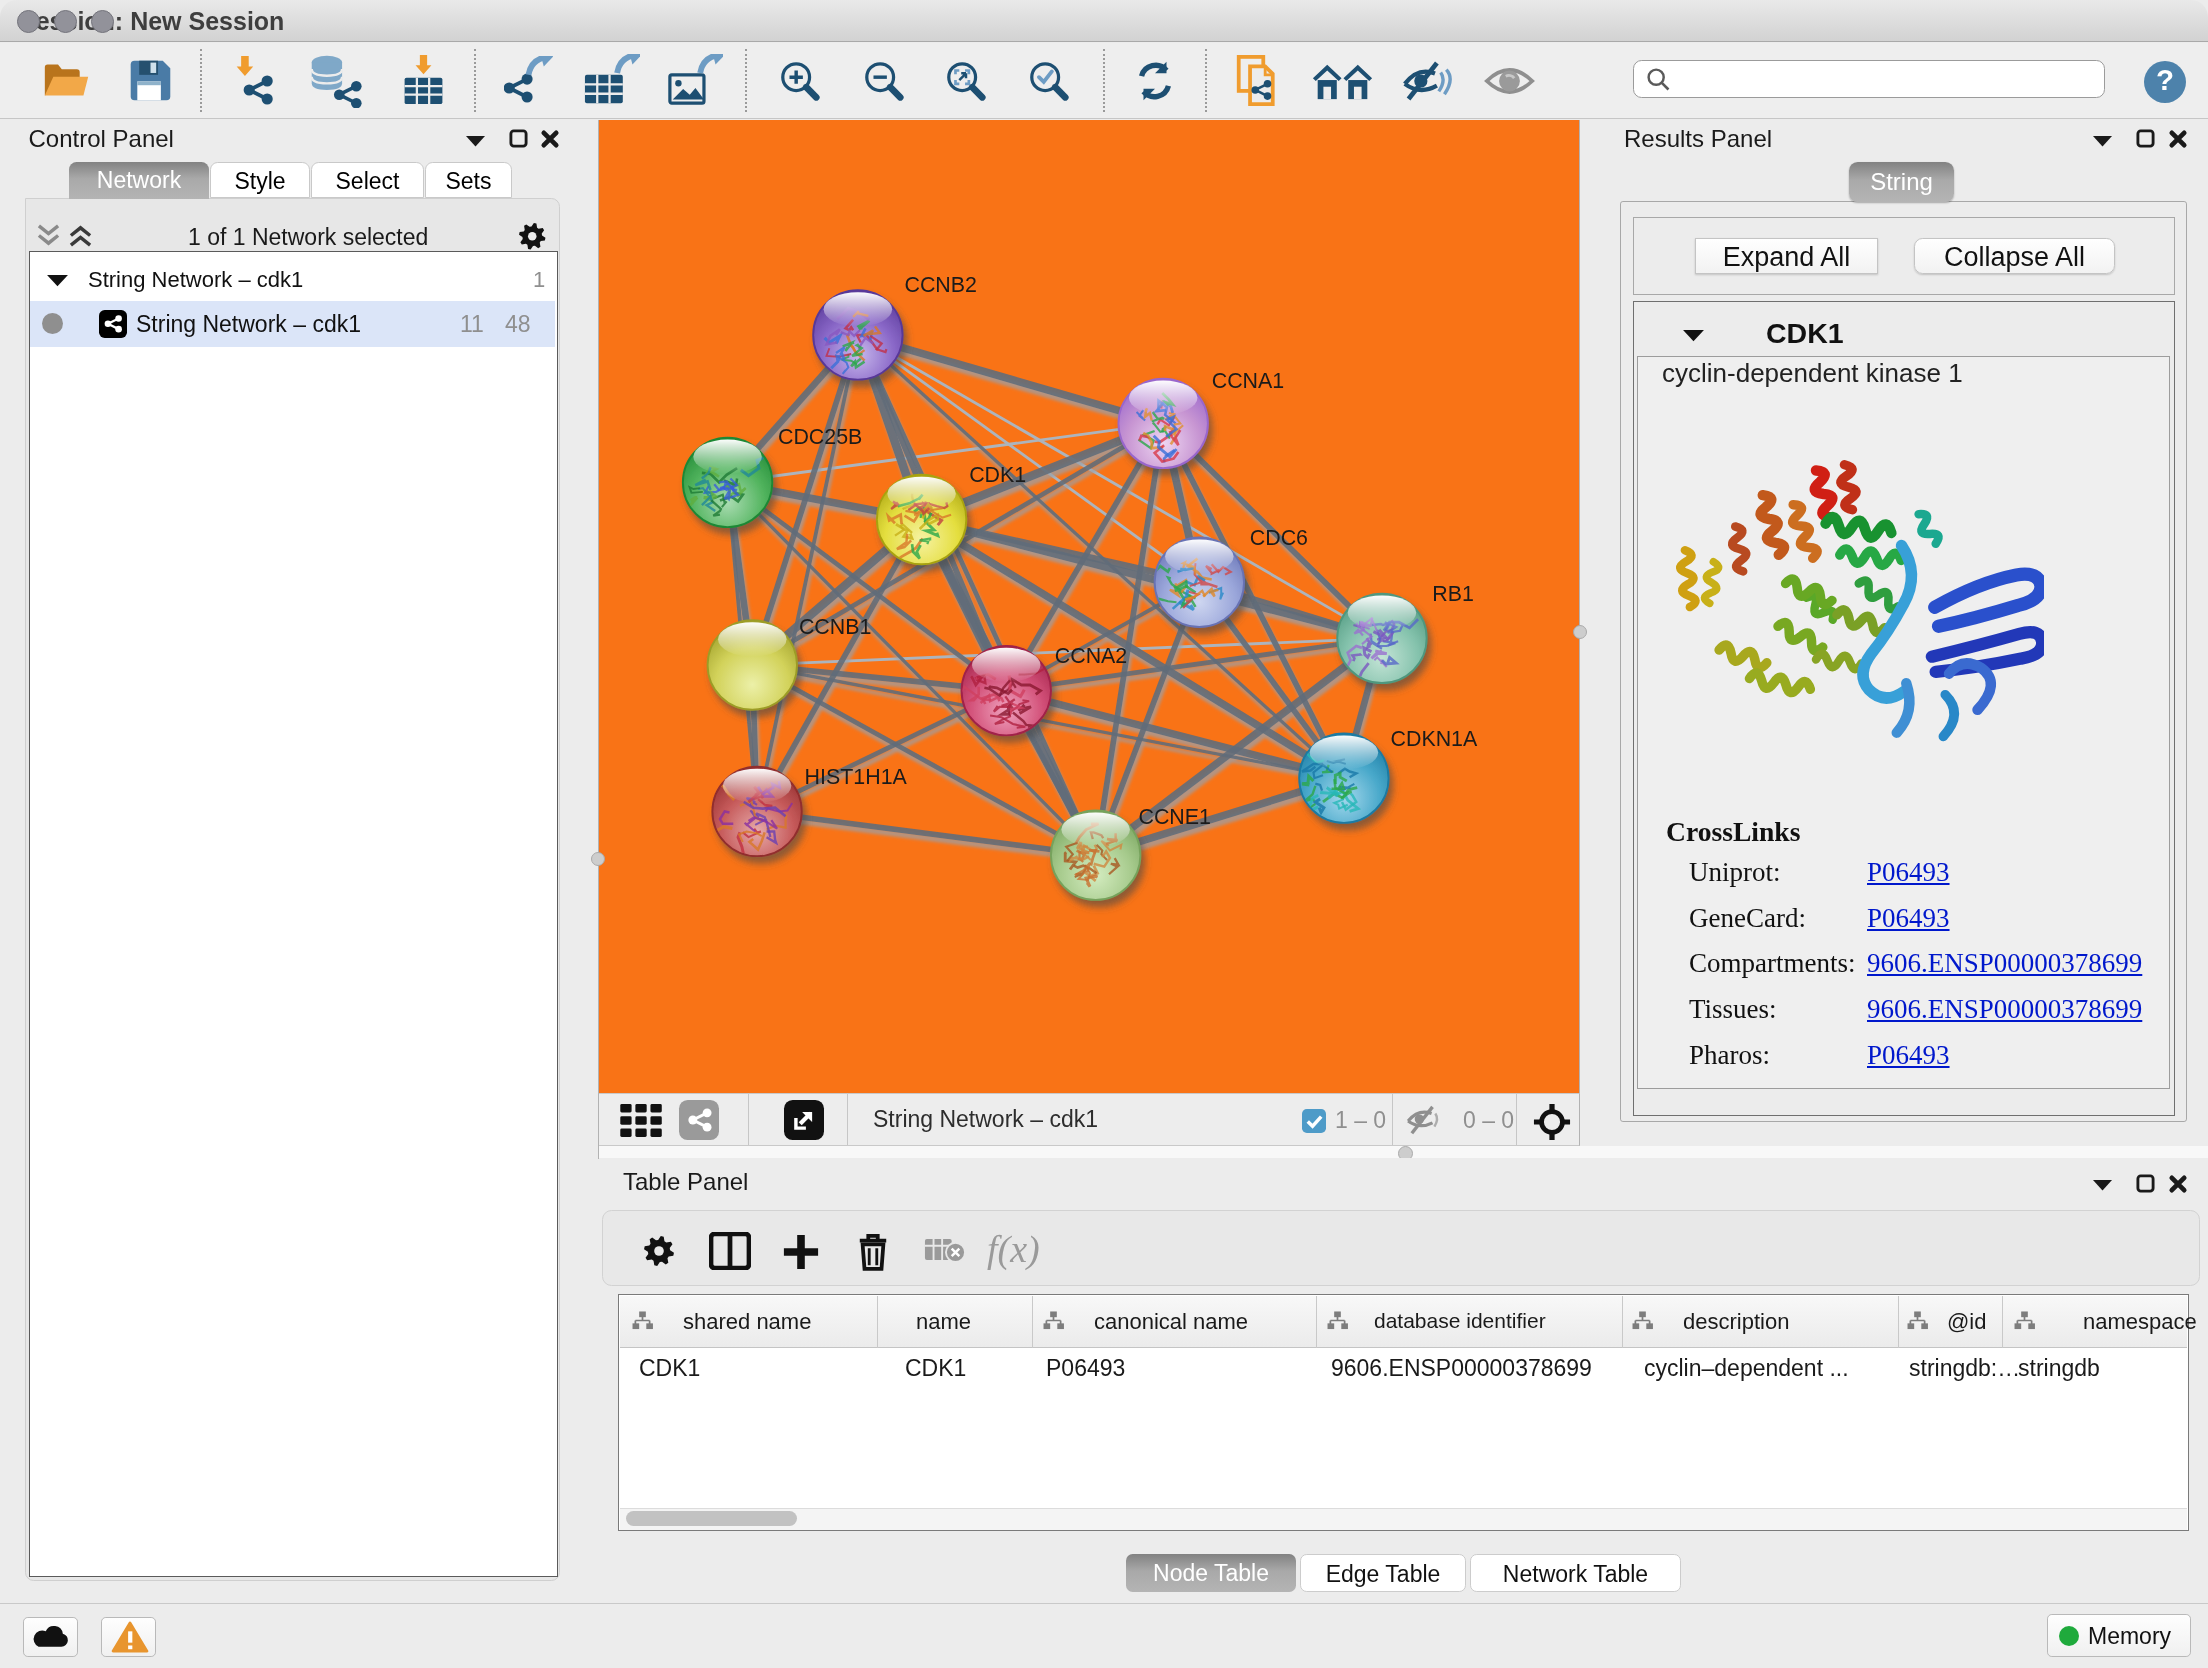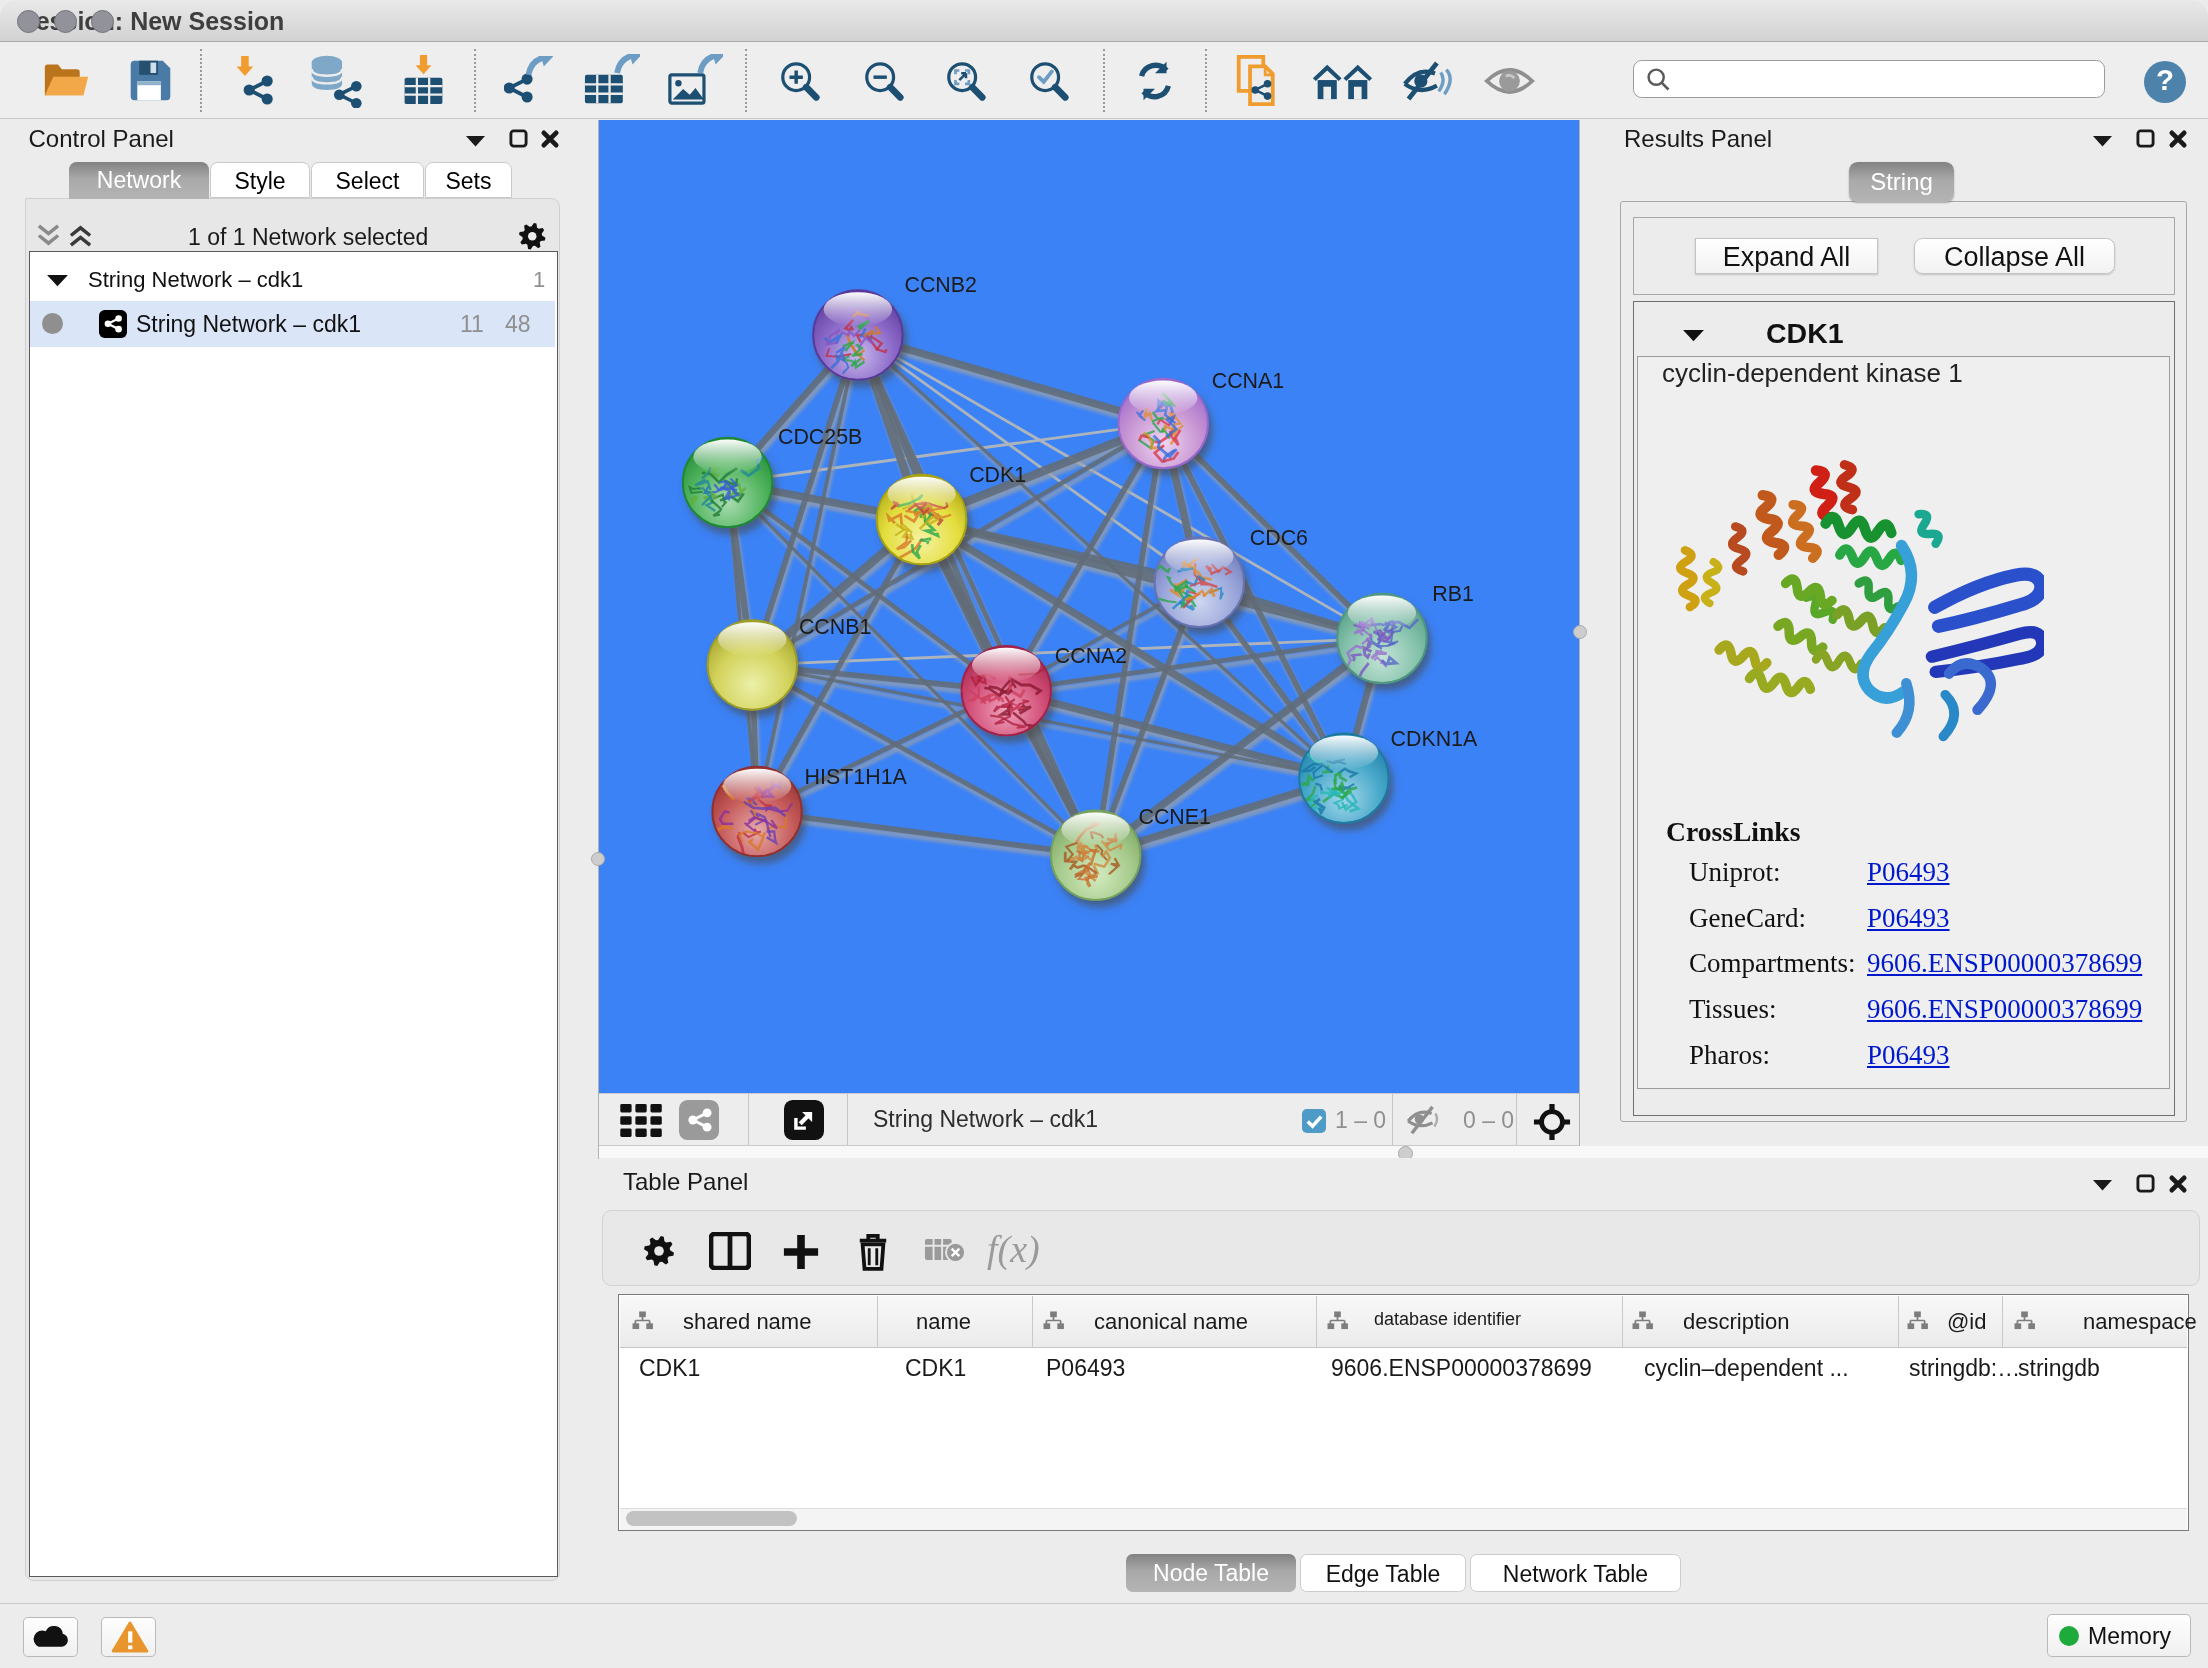--- a/index.html
+++ b/index.html
@@ -135,21 +135,21 @@
     <svg width="34" height="34" viewBox="0 0 36 36" style="position:absolute;left:7.6px;top:1.9px;">
       <circle cx="15" cy="15" r="8" fill="none" stroke="#5a5a5a" stroke-width="2.6"></circle>
       <path d="M21 21 l7 7" stroke="#5a5a5a" stroke-width="2.8"></path>
     </svg>
   </div>
 <div style="position:absolute;left:2144px;top:61px;width:42px;height:42px;background:#4d82ab;border-radius:50%;">
     <div style="position:absolute;left:0;top:1.9px;width:42px;text-align:center;font-size:29.5px;font-weight:bold;color:#fff;">?</div>
   </div>
 
 <div class="abs" style="left:598px;top:120px;width:1px;height:1039px;background:#b2b2b2;"></div>
-<div class="abs" style="left:599px;top:120px;width:981px;height:1227px;background:#3b82f6;border-right:1px solid #b2b2b2;">
+<div class="abs" style="left:599px;top:120px;width:981px;height:1227px;background:#f97316;border-right:1px solid #b2b2b2;">
     <svg width="980" height="973" viewBox="0 0 1030 1023" style="position:absolute;left:0;top:0;">
       <defs>
         <filter id="eshadow" x="-20%" y="-20%" width="140%" height="140%">
           <feDropShadow dx="2" dy="5" stdDeviation="1.6" flood-color="#99a0aa" flood-opacity="0.8"></feDropShadow>
         </filter>
         <filter id="nshadow" x="-40%" y="-40%" width="180%" height="180%">
           <feDropShadow dx="4" dy="7" stdDeviation="4" flood-color="#4a4a4a" flood-opacity="0.6"></feDropShadow>
         </filter>
         <linearGradient id="gloss" x1="0" y1="0" x2="0" y2="1">
           <stop offset="0" stop-color="#fff" stop-opacity="0.98"></stop>
@@ -859,21 +859,21 @@
       <rect x="15" y="13" width="7" height="6" fill="#7d7d7d"></rect>
     </svg></div>
 <div style="position:absolute;left:1094px;top:1309px;white-space:nowrap;font-size:22px;color:#1a1a1a;z-index:2;">canonical name</div>
 <div style="position:absolute;left:1622px;top:1296px;width:1px;height:52px;background:#c9c9c9;z-index:2;"></div>
 <div style="position:absolute;left:1327px;top:1311px;width:21px;height:19px;z-index:2;"><svg width="21" height="19" viewBox="0 0 22 20" style="">
       <rect x="7.5" y="0.5" width="7" height="6" fill="#7d7d7d"></rect>
       <path d="M11 6 v4 M3.5 10 h15 M3.5 10 v4 M18.5 10 v4" stroke="#7d7d7d" stroke-width="1.8" fill="none"></path>
       <rect x="0.5" y="13" width="7" height="6" fill="#7d7d7d"></rect>
       <rect x="15" y="13" width="7" height="6" fill="#7d7d7d"></rect>
     </svg></div>
-<div style="position:absolute;left:1374px;top:1309px;white-space:nowrap;font-size:18px;color:#1a1a1a;z-index:2;text-align:center;">database identifier</div>
+<div style="position:absolute;left:1374px;top:1309px;white-space:nowrap;font-size:21px;color:#1a1a1a;z-index:2;text-align:center;">database identifier</div>
 <div style="position:absolute;left:1898px;top:1296px;width:1px;height:52px;background:#c9c9c9;z-index:2;"></div>
 <div style="position:absolute;left:1632px;top:1311px;width:21px;height:19px;z-index:2;"><svg width="21" height="19" viewBox="0 0 22 20" style="">
       <rect x="7.5" y="0.5" width="7" height="6" fill="#7d7d7d"></rect>
       <path d="M11 6 v4 M3.5 10 h15 M3.5 10 v4 M18.5 10 v4" stroke="#7d7d7d" stroke-width="1.8" fill="none"></path>
       <rect x="0.5" y="13" width="7" height="6" fill="#7d7d7d"></rect>
       <rect x="15" y="13" width="7" height="6" fill="#7d7d7d"></rect>
     </svg></div>
 <div style="position:absolute;left:1683px;top:1309px;white-space:nowrap;font-size:22px;color:#1a1a1a;z-index:2;">description</div>
 <div style="position:absolute;left:2002px;top:1296px;width:1px;height:52px;background:#c9c9c9;z-index:2;"></div>
 <div style="position:absolute;left:1907px;top:1311px;width:21px;height:19px;z-index:2;"><svg width="21" height="19" viewBox="0 0 22 20" style="">

